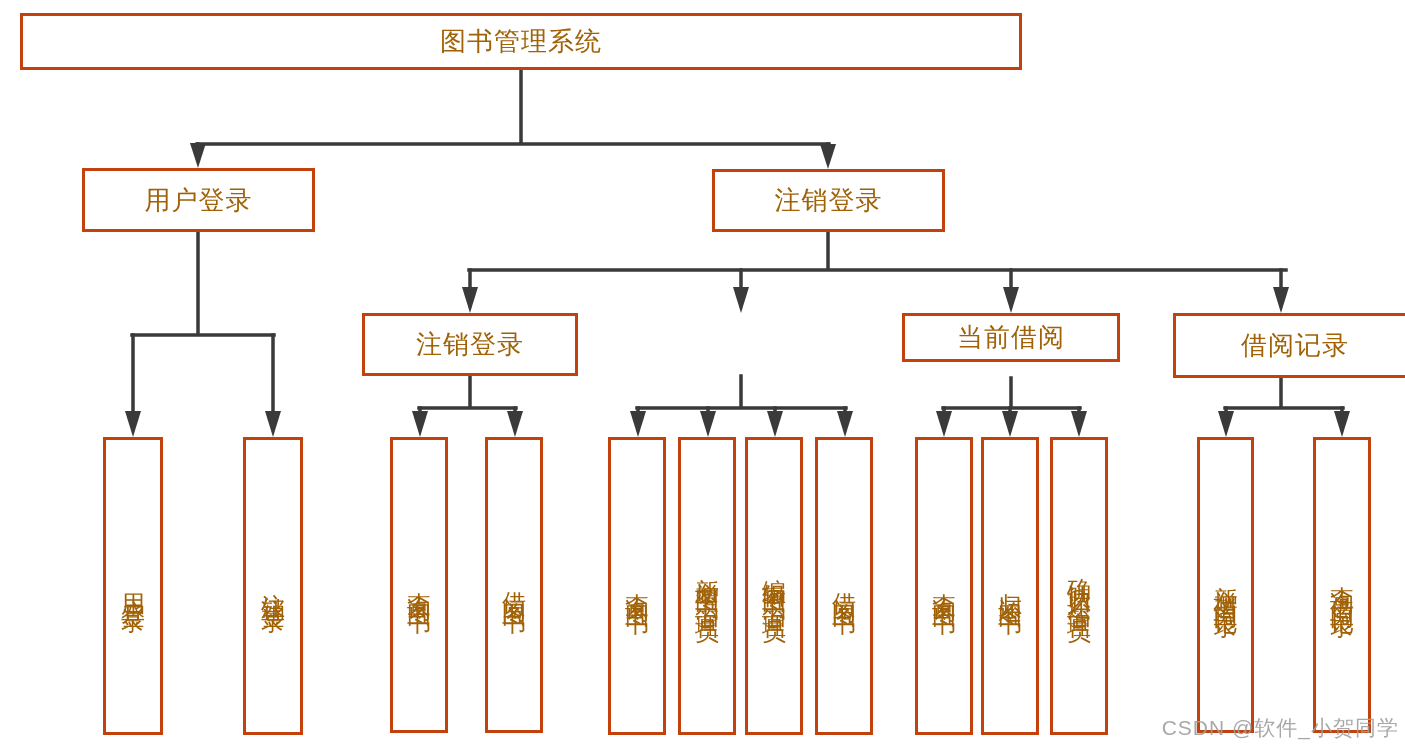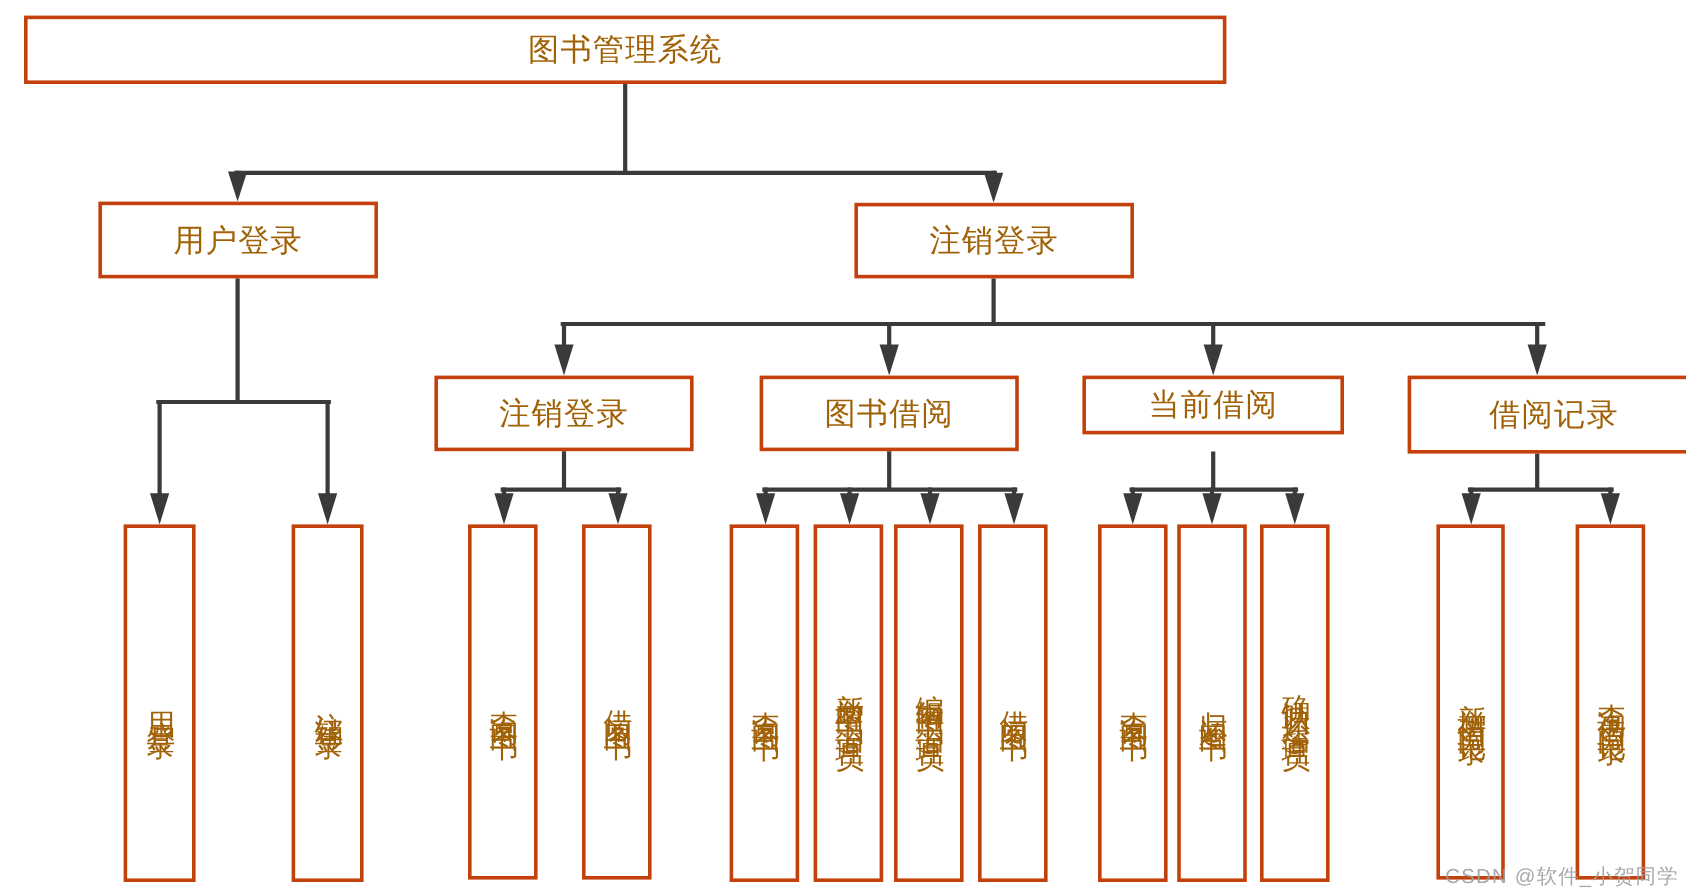--- a/index.html
+++ b/index.html
@@ -26,21 +26,21 @@
   .node-v{
     font-size:24px;
     writing-mode:vertical-rl;
     text-orientation:mixed;
     letter-spacing:6px;
     line-height:1;
   }
   .watermark{
     position:absolute;
     right:6px;bottom:5px;
-    font-size:17px;
+    font-size:21px;
     color:rgba(158,158,158,0.9);
     letter-spacing:1px;
     white-space:nowrap;
   }
 </style>
 </head>
 <body>
 
 <div class="canvas">
 
@@ -86,21 +86,20 @@
     <polygon points="1218,411 1234,411 1226,437"></polygon>
     <polygon points="1334,411 1350,411 1342,437"></polygon>
   </svg>
 
   <div class="node node-h" style="left:20px;top:13px;width:1002px;height:57px">图书管理系统</div>
 
   <div class="node node-h" style="left:82px;top:168px;width:233px;height:64px">用户登录</div>
   <div class="node node-h" style="left:712px;top:169px;width:233px;height:63px">注销登录</div>
 
   <div class="node node-h" style="left:362px;top:313px;width:216px;height:63px">注销登录</div>
-  <div class="node node-h" style="left:633px;top:313px;width:216px;height:63px">图书借阅</div>
   <div class="node node-h" style="left:902px;top:313px;width:218px;height:49px">当前借阅</div>
   <div class="node node-h" style="left:1173px;top:313px;width:244px;height:65px">借阅记录</div>
 
   <div class="node node-v" style="left:103px;top:437px;width:60px;height:298px">用户登录</div>
   <div class="node node-v" style="left:243px;top:437px;width:60px;height:298px">注销登录</div>
 
   <div class="node node-v" style="left:390px;top:437px;width:58px;height:296px">查询图书</div>
   <div class="node node-v" style="left:485px;top:437px;width:58px;height:296px">借阅图书</div>
 
   <div class="node node-v" style="left:608px;top:437px;width:58px;height:298px">查询图书</div>

